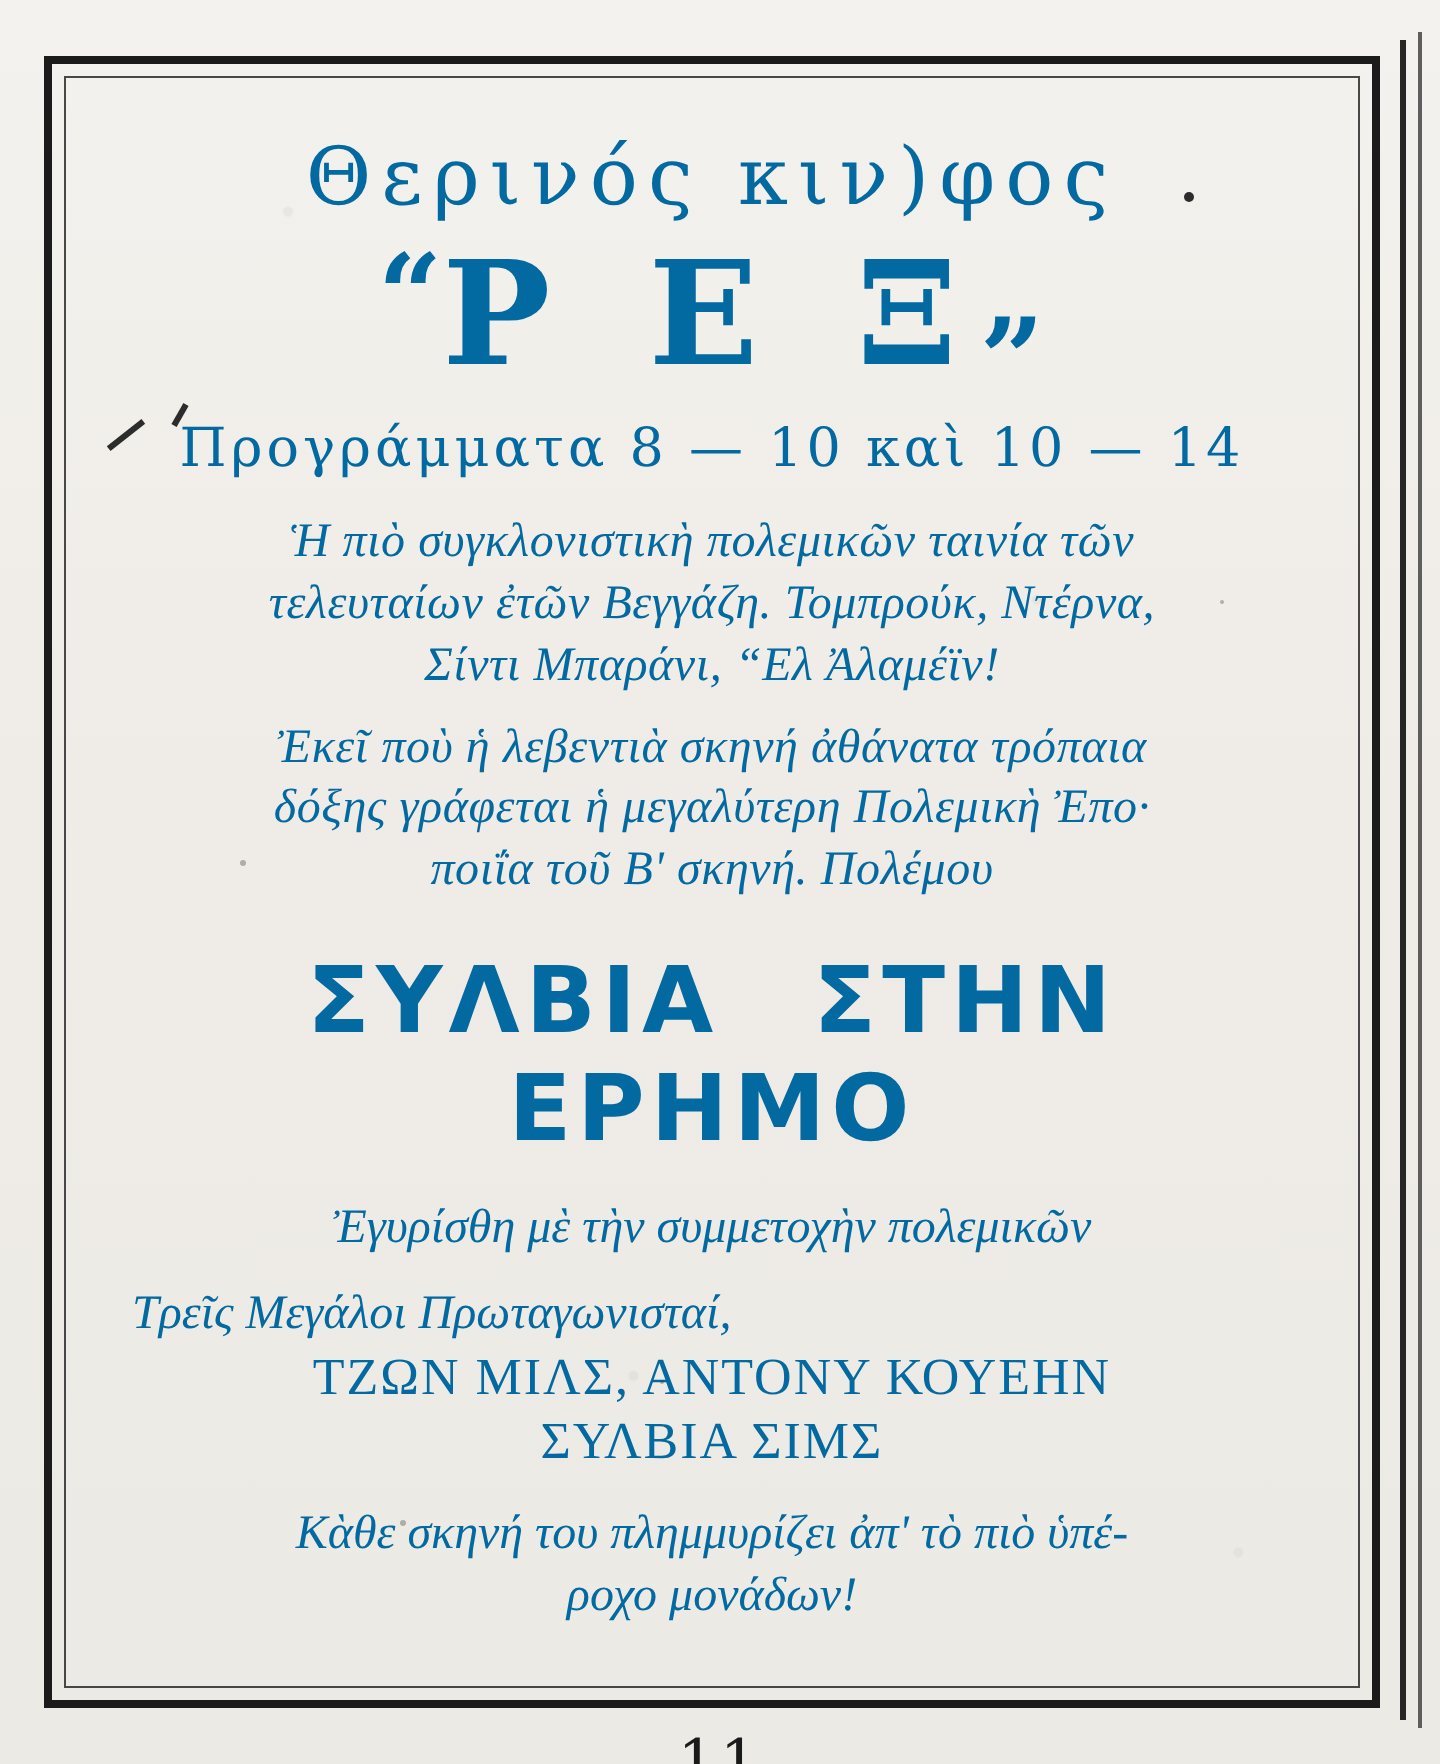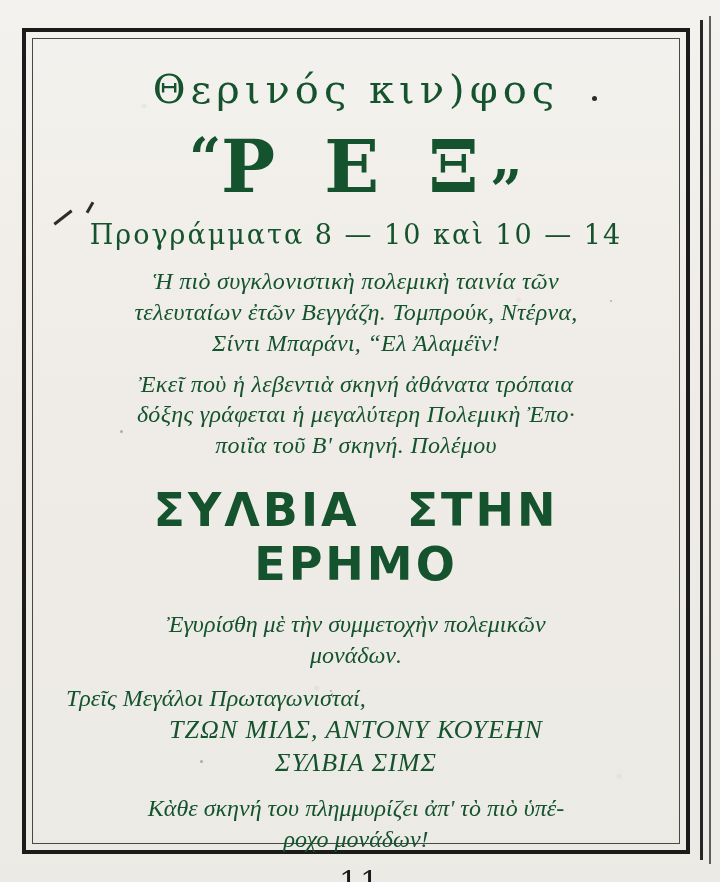--- a/index.html
+++ b/index.html
@@ -69,41 +69,41 @@
   }
 
   .ad-inner {
     position: absolute;
     left: 40px;
     top: 48px;
     width: 632px;
     height: 786px;
     box-sizing: border-box;
     padding: 8px 18px 0 18px;
-    color: #14532d;
+    color: #0369a1;
     text-align: center;
   }
 
   .line {
     display: block;
   }
 
   .cinema-type {
     font-size: 40px;
     letter-spacing: 5px;
     font-weight: 400;
     margin-top: 10px;
     font-family: "DejaVu Serif", serif;
   }
 
   .cinema-name {
     font-size: 72px;
     font-weight: 700;
     letter-spacing: 12px;
-    margin-top: 18px;
+    margin-top: 8px;
     line-height: 1.02;
     font-family: "DejaVu Serif", serif;
   }
   .cinema-name .q {
     font-size: 56px;
     vertical-align: top;
     letter-spacing: 0;
   }
 
   .schedule {
@@ -147,21 +147,20 @@
   .cast-head {
     font-size: 24px;
     font-style: italic;
     margin-top: 14px;
     text-align: left;
     padding-left: 8px;
   }
 
   .cast {
     font-size: 26px;
-    font-style: italic;
     line-height: 1.25;
     margin-top: 2px;
     letter-spacing: 1px;
   }
 
   .tagline {
     font-size: 24px;
     font-style: italic;
     line-height: 1.3;
     margin-top: 14px;
@@ -233,36 +232,35 @@
 
   <div class="cinema-type">Θερινός κιν)φος</div>
 
   <div class="cinema-name">
     <span class="q">“</span><span>Ρ Ε Ξ</span><span class="q">„</span>
   </div>
 
   <div class="schedule">Προγράμματα   8 — 10   καὶ   10 — 14</div>
 
   <div class="blurb">
-    <span class="line">Ἡ πιὸ συγκλονιστικὴ πολεμικὴ ταινία   τῶν</span>
+    <span class="line">Ἡ πιὸ συγκλονιστικὴ πολεμικῶν ταινία   τῶν</span>
     <span class="line">τελευταίων ἐτῶν Βεγγάζη. Τομπρούκ, Ντέρνα,</span>
     <span class="line">Σίντι Μπαράνι, “Ελ Ἀλαμέϊν!</span>
   </div>
 
   <div class="blurb blurb-2">
     <span class="line">Ἐκεῖ ποὺ ἡ λεβεντιὰ σκηνή ἀθάνατα τρόπαια</span>
     <span class="line">δόξης γράφεται ἡ μεγαλύτερη Πολεμικὴ Ἐπο·</span>
     <span class="line">ποιΐα τοῦ Β'   σκηνή. Πολέμου</span>
   </div>
 
   <div class="film-title">ΣΥΛΒΙΑ ΣΤΗΝ ΕΡΗΜΟ</div>
 
   <div class="note">
     <span class="line">Ἐγυρίσθη μὲ   τὴν συμμετοχὴν   πολεμικῶν</span>
-    <span class="line">μονάδων.</span>
   </div>
 
   <div class="cast-head">Τρεῖς Μεγάλοι Πρωταγωνισταί,</div>
 
   <div class="cast">
     <span class="line">ΤΖΩΝ ΜΙΛΣ, ΑΝΤΟΝΥ ΚΟΥΕΗΝ</span>
     <span class="line">ΣΥΛΒΙΑ ΣΙΜΣ</span>
   </div>
 
   <div class="tagline">

